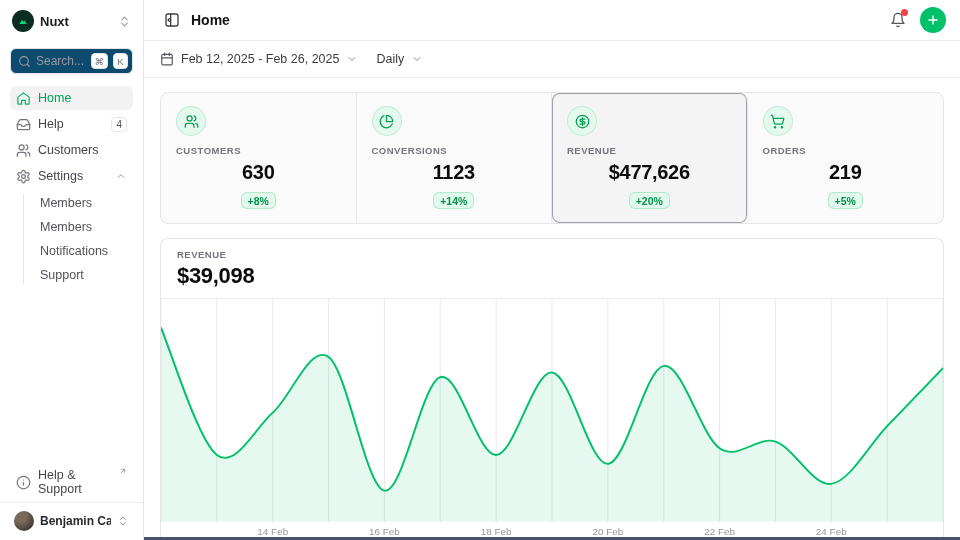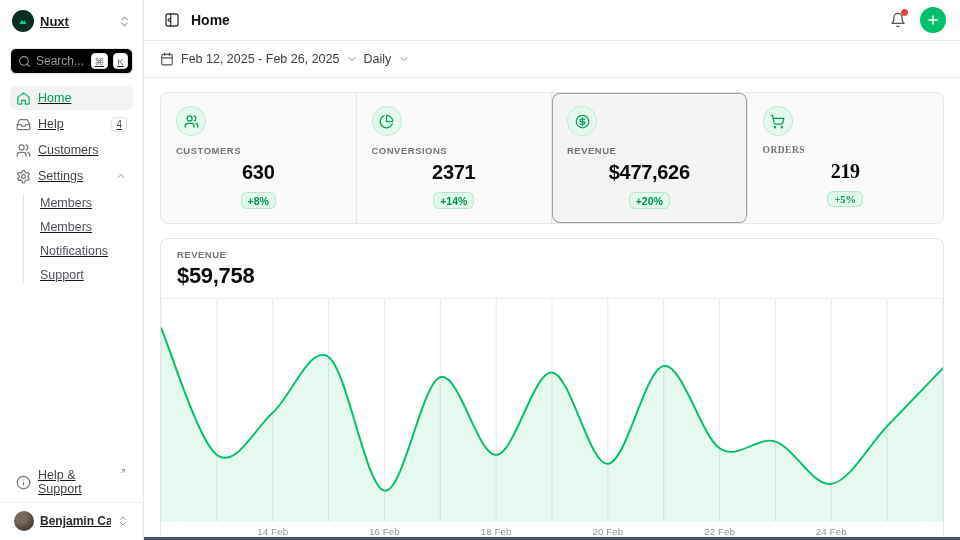--- a/index.html
+++ b/index.html
@@ -4,26 +4,26 @@
 <style>
   * { margin:0; padding:0; box-sizing:border-box; }
   html,body { width:960px; height:540px; overflow:hidden; }
   body {
     font-family:"Liberation Sans","DejaVu Sans",sans-serif;
     background:#fff; color:#18181b; display:flex; font-size:13px;
   }
   svg { display:block; flex-shrink:0; }
 
   
-  .sidebar { width:144px; height:100%; border-right:1px solid #e5e5e8; display:flex; flex-direction:column; padding:8px 10px 6px; background:#fff;text-decoration:underline; }
+  .sidebar { width:144px; height:100%; border-right:1px solid #e5e5e8; display:flex; flex-direction:column; padding:8px 10px 6px; background:#fff; }
   .ws-row { display:flex; align-items:center; gap:6px; padding:2px 2px; border-radius:6px; cursor:pointer; }
   .ws-logo { width:22px; height:22px; border-radius:50%; background:#0c2d21; display:flex; align-items:center; justify-content:center; flex-shrink:0; }
   .ws-name { font-weight:700; font-size:13px; color:#1c1c1f; flex:1; }
   .muted-icon { color:#9b9ba3; }
-  .search-box { margin-top:14px; height:26px; border:1px solid #e4e4e7; border-radius:6px; background:#000000; display:flex; align-items:center; gap:5px; padding:0 4px 0 7px; color:#9a9aa2; cursor:pointer; box-shadow:0 1px 1px rgba(0,0,0,.03); }
+  .search-box { margin-top:14px; height:26px; border:1px solid #e4e4e7; border-radius:6px; background:#0c4a6e; display:flex; align-items:center; gap:5px; padding:0 4px 0 7px; color:#9a9aa2; cursor:pointer; box-shadow:0 1px 1px rgba(0,0,0,.03); }
   .search-box .ph { flex:1; font-size:12px; color:#9a9aa2; white-space:nowrap; overflow:hidden; }
   .kbd { border:1px solid #e4e4e7; border-radius:4px; background:#fff; font-size:9.5px; color:#71717a; min-width:15px; height:16px; display:flex; align-items:center; justify-content:center; padding:0 3px; }
   .nav { margin-top:12px; display:flex; flex-direction:column; gap:2px; }
   .nav-item { display:flex; align-items:center; gap:7px; height:24px; padding:0 6px; border-radius:6px; color:#44444b; font-weight:500; font-size:12.5px; cursor:pointer; }
   .nav-item .ic { color:#77777f; display:flex; }
   .nav-item.active { background:#f2f2f3; color:#00a155; }
   .nav-item.active .ic { color:#00b765; }
   .nav-item .lbl { flex:1; white-space:nowrap; }
   .mini-badge { border:1px solid #e4e4e7; border-radius:4px; font-size:10px; color:#52525b; padding:0 4px; height:15px; display:flex; align-items:center; }
   .subnav { position:relative; margin:2px 0 2px 13px; padding-left:13px; display:flex; flex-direction:column; gap:2px; }
@@ -37,30 +37,30 @@
   .user-name { flex:1; font-weight:600; font-size:12px; color:#2a2a2e; white-space:nowrap; overflow:hidden; }
 
   
   .main { flex:1; display:flex; flex-direction:column; position:relative; min-width:0; }
   .topbar { height:41px; border-bottom:1px solid #e9e9eb; display:flex; align-items:center; padding:0 14px 0 18px; gap:9px; flex-shrink:0; }
   .page-title { font-size:14px; font-weight:700; color:#141417; }
   .topbar-spacer { flex:1; }
   .icon-btn { position:relative; color:#55555c; display:flex; align-items:center; justify-content:center; width:26px; height:26px; cursor:pointer; }
   .dot { position:absolute; top:2px; right:3px; width:7px; height:7px; border-radius:50%; }
   .fab { width:26px; height:26px; border-radius:50%; border:none; display:flex; align-items:center; justify-content:center; color:#fff; cursor:pointer; }
-  .toolbar { height:37px; border-bottom:1px solid #e9e9eb; display:flex; gap:5px; padding:0 16px; flex-shrink:0; }
+  .toolbar { height:37px; border-bottom:1px solid #e9e9eb; display:flex; gap:18px; padding:0 16px; flex-shrink:0; }
   .tb-btn { display:flex; align-items:center; gap:7px; color:#3c3c43; font-weight:500; font-size:12.5px; cursor:pointer; background:none; border:none; font-family:inherit; }
   .tb-btn .chev { color:#8e8e96; }
 
   .content { padding:14px 16px 0; display:flex; flex-direction:column; flex:1; min-height:0; }
 
   
   .stats { display:grid; grid-template-columns:repeat(4,1fr); border:1px solid #e6e6e9; border-radius:8px; background:#fafafa; overflow:hidden; flex-shrink:0; }
   .stat-card { padding:13px 15px 14px; border-right:1px solid #e8e8ea; cursor:pointer; }
-  .stat-card:last-child { border-right:none;font-family:Liberation Serif, serif; }
+  .stat-card:last-child { border-right:none; }
   .stat-card.selected { background:#f4f4f5; box-shadow:inset 0 0 0 1px #9ca0a8; border-radius:8px; }
   .stat-ic { width:30px; height:30px; border-radius:50%; background:#e4f8ee; box-shadow:inset 0 0 0 1px #c0ecd6; color:#00a155; display:flex; align-items:center; justify-content:center; margin-bottom:9px; }
   .stat-label { font-size:9.5px; font-weight:600; letter-spacing:.5px; color:#74747c; text-transform:uppercase; margin-bottom:5px; }
   .stat-value-row { display:flex; align-items:center; gap:8px;flex-direction:column; }
   .stat-value { font-size:20px; font-weight:700; color:#0c0c0e; letter-spacing:-.3px; }
   .delta-badge { font-size:10.5px; font-weight:600; color:#00914e; background:#e2f8ec; box-shadow:inset 0 0 0 1px #b2e9cd; border-radius:6px; padding:2.5px 7px; }
 
   
   .chart-card { margin-top:14px; border:1px solid #e6e6e9; border-radius:8px 8px 0 0; border-bottom:none; background:#fff; flex:1; display:flex; flex-direction:column; min-height:0; overflow:hidden; }
   .chart-head { padding:10px 16px 9px; border-bottom:1px solid #ededf0; }
@@ -253,21 +253,21 @@
       </div>
       <div class="stat-card">
         <span class="stat-ic">
             <svg width="15" height="15" viewBox="0 0 24 24" fill="none" stroke="currentColor" stroke-width="2" stroke-linecap="round" stroke-linejoin="round">
               <path d="M21.21 15.89A10 10 0 1 1 8 2.83"></path>
               <path d="M22 12A10 10 0 0 0 12 2v10z"></path>
             </svg>
           </span>
         <div class="stat-label">CONVERSIONS</div>
         <div class="stat-value-row">
-          <span class="stat-value">2371</span>
+          <span class="stat-value">1123</span>
           <span class="delta-badge">+14%</span>
         </div>
       </div>
       <div class="stat-card selected">
         <span class="stat-ic">
             <svg width="15" height="15" viewBox="0 0 24 24" fill="none" stroke="currentColor" stroke-width="2" stroke-linecap="round" stroke-linejoin="round">
               <circle cx="12" cy="12" r="10"></circle>
               <path d="M16 8h-6a2 2 0 0 0 0 4h4a2 2 0 0 1 0 4H8"></path>
               <path d="M12 18V6"></path>
             </svg>
@@ -290,21 +290,21 @@
         <div class="stat-value-row">
           <span class="stat-value">219</span>
           <span class="delta-badge">+5%</span>
         </div>
       </div>
     </section>
 
     <section class="chart-card">
       <div class="chart-head">
         <div class="chart-label">REVENUE</div>
-        <div class="chart-value">$59,758</div>
+        <div class="chart-value">$39,098</div>
       </div>
       <div class="chart-body">
         <svg id="rev-chart" viewBox="0 0 790 265" preserveAspectRatio="none">
             <line x1="0" x2="0" y1="0" y2="245" stroke="#e7e7ea" stroke-width="1"></line>
             <line x1="56.4" x2="56.4" y1="0" y2="245" stroke="#e7e7ea" stroke-width="1"></line>
             <line x1="112.9" x2="112.9" y1="0" y2="245" stroke="#e7e7ea" stroke-width="1"></line>
             <line x1="169.3" x2="169.3" y1="0" y2="245" stroke="#e7e7ea" stroke-width="1"></line>
             <line x1="225.7" x2="225.7" y1="0" y2="245" stroke="#e7e7ea" stroke-width="1"></line>
             <line x1="282.1" x2="282.1" y1="0" y2="245" stroke="#e7e7ea" stroke-width="1"></line>
             <line x1="338.6" x2="338.6" y1="0" y2="245" stroke="#e7e7ea" stroke-width="1"></line>

